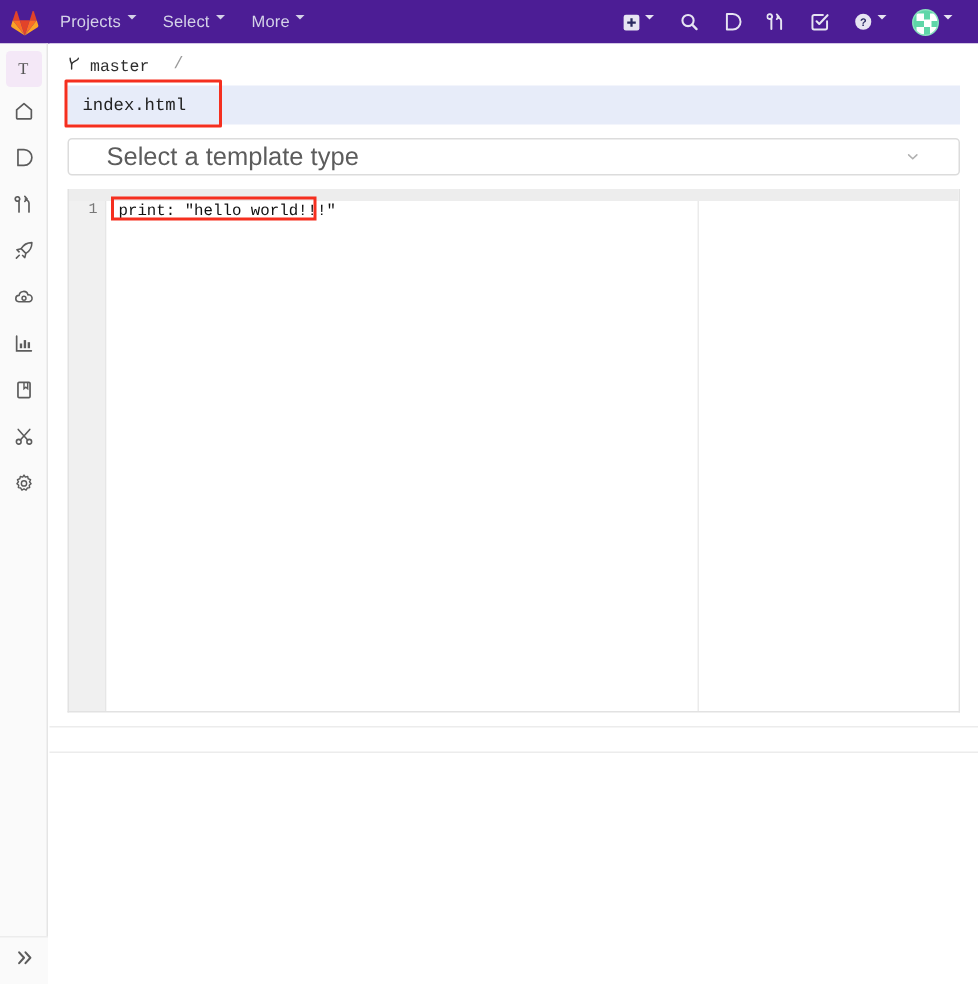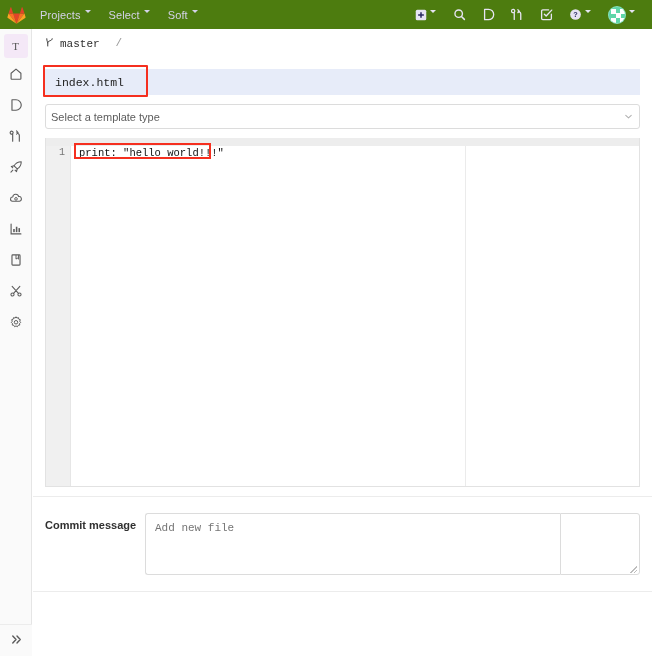--- a/index.html
+++ b/index.html
@@ -7,21 +7,21 @@
     width: 652px; height: 656px;
     font-family: "Liberation Sans", sans-serif;
     background: #ffffff;
     overflow: hidden;
   }
   #app { position: relative; width: 652px; height: 656px; background:#fff; }
 
   
   .topbar {
     position: absolute; left:0; top:0; width:652px; height:29px;
-    background:#4d7c0f; display:flex; align-items:center;
+    background:#4c1d95; display:flex; align-items:center;
   }
   .gl-logo { width:32px; height:29px; display:flex; align-items:center; justify-content:center; }
   .gl-logo svg { display:block; }
   .nav-links { display:flex; align-items:center; margin-left: 8px; gap:17px; }
   .nav-link {
     color:#d4d2e8; font-size:11px; display:flex; align-items:center; gap:4px;
     cursor:pointer; letter-spacing:0.1px;
   }
   .chev { width:7px; height:7px; display:inline-block; position:relative; top:-1px; }
   .chev::after {
@@ -75,36 +75,36 @@
   .breadcrumb {
     height:26px; display:flex; align-items:flex-start; gap:6px;
     padding: 8px 0 4px 12px; font-size:11px; color:#2e2e2e;
     font-family:"Liberation Mono", monospace;
   }
   .bc-branch { display:flex; align-items:center; gap:5px; }
   .bc-sep { color:#999; padding-left:10px; }
 
   .fieldwrap { padding: 0 12px; }
 
-  .filename-row { position:relative; margin-top:14px; }
+  .filename-row { position:relative; margin-top:2px; }
   .filename-input {
     width:100%; height:26px; background:#e7ecf9; border:0; outline:none;
     font-family:"Liberation Mono", monospace; font-size:11.5px; color:#222;
     padding-left:10px;
   }
   .hl {
     position:absolute; border:2px solid #f52f1f; pointer-events:none;
     border-radius:1px;
   }
   .hl-filename { left:-2px; top:-4px; width:105px; height:32px; }
 
   .select-box {
     margin-top:9px; height:25px; border:1px solid #dcdcdc; border-radius:3px;
-    background:#fff; display:flex; align-items:center; padding:0 5px;
-    font-size:11px; color:#5c5c5c; cursor:pointer;
+    background:#fff; display:flex; align-items:center; padding:0 25px;
+    font-size:17px; color:#5c5c5c; cursor:pointer;
   }
   .select-box .sc { margin-left:auto; color:#b0b0b0; }
   .sc svg { display:block; }
 
   .softwrap-btn {
     margin-top:11px; height:25px; border:1px solid #dcdcdc; border-radius:3px;
     background:#fff; display:flex; align-items:center; justify-content:center;
     gap:5px; font-size:11px; color:#3d3d3d; cursor:pointer;
   }
 
@@ -182,21 +182,21 @@
     <div class="nav-links">
       <div class="nav-link">
         <span>Projects</span>
         <span class="chev"></span>
       </div>
       <div class="nav-link">
         <span>Select</span>
         <span class="chev"></span>
       </div>
       <div class="nav-link">
-        <span>Soft</span>
+        <span>More</span>
         <span class="chev"></span>
       </div>
     </div>
 
     <div class="top-right">
 
       <div class="tr-item">
         <span>
           <svg width="12" height="12" viewBox="0 0 16 16" fill="none">
             <rect x="1" y="1" width="14" height="14" rx="2" fill="#e6e4f2"></rect>
@@ -409,29 +409,20 @@
             <div class="ruler"></div>
             <div class="code-line">print: "hello world!!!"</div>
             <div class="hl-code"></div>
           </div>
         </div>
       </div>
     </div>
 
     <div class="commit-sep"></div>
 
-    <div class="commit-row">
-      <div class="commit-label">Commit message</div>
-      <div class="commit-ta-wrap">
-        <textarea class="commit-ta" placeholder="Add new file" style=""></textarea>
-        <div class="commit-ta-side">
-          <span class="grip"></span>
-        </div>
-      </div>
-    </div>
 
     <div class="footer-sep"></div>
 
     <div class="actions">
       
       
       
     </div>
 
   </div>

